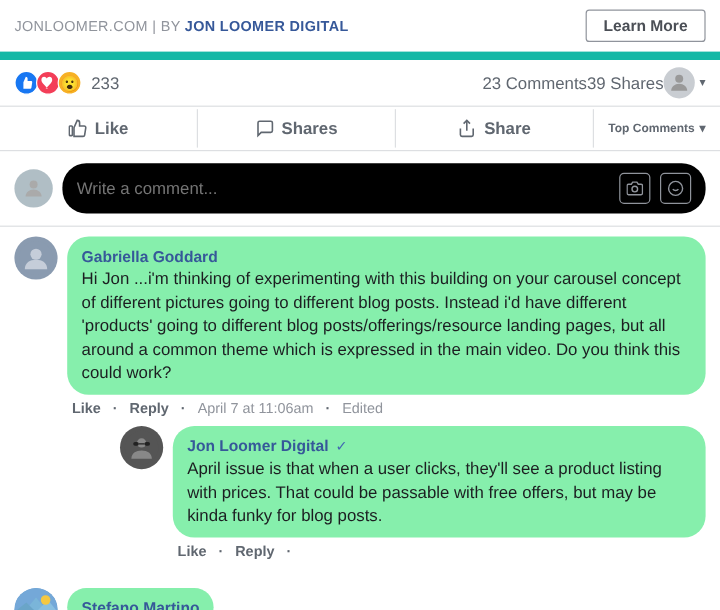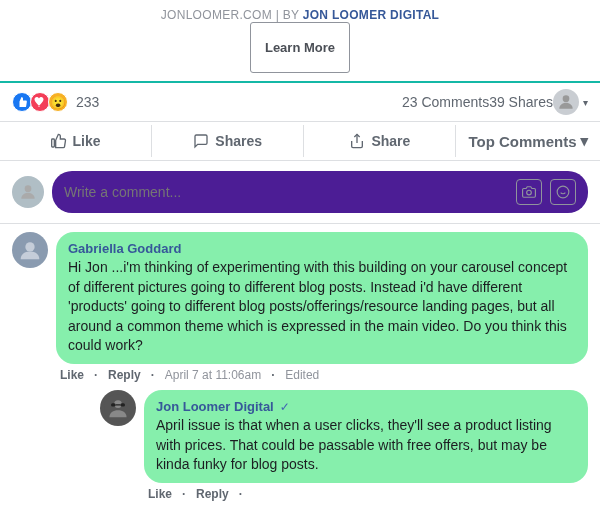--- a/index.html
+++ b/index.html
@@ -10,41 +10,40 @@
       font-size: 14px;
       color: #1c1e21;
     }
 
     
     .top-bar {
       display: flex;
       align-items: center;
       justify-content: space-between;
       padding: 8px 12px;
-      border-bottom: 2px solid #14b8a6;
+      border-bottom: 7px solid #14b8a6;
       background: #fff;
-      flex-direction: column;
     }
     .top-bar-left {
       font-size: 12px;
       color: #90949c;
       letter-spacing: 0.3px;
     }
     .top-bar-left strong {
       color: #365899;
       font-weight: 700;
       font-size: 12px;
     }
     .learn-more-btn {
       border: 1px solid #90949c;
       background: #fff;
       color: #4b4f56;
       font-size: 13px;
       font-weight: 600;
-      padding: 17px 14px;
+      padding: 5px 14px;
       border-radius: 3px;
       cursor: pointer;
     }
 
     
     .reactions-bar {
       display: flex;
       align-items: center;
       justify-content: space-between;
       padding: 6px 12px;
@@ -123,21 +122,21 @@
     }
     .action-btn:last-child {
       border-right: none;
     }
     .top-comments-btn {
       display: flex;
       align-items: center;
       gap: 4px;
       padding: 8px 12px;
       color: #606770;
-      font-size: 15px;
+      font-size: 10px;
       font-weight: 600;
       cursor: pointer;
       white-space: nowrap;
     }
 
     
     .comment-input-area {
       display: flex;
       align-items: center;
       padding: 10px 12px;
@@ -149,21 +148,21 @@
       height: 32px;
       border-radius: 50%;
       background: #c9cdd2;
       flex-shrink: 0;
       overflow: hidden;
     }
     .comment-input-wrapper {
       flex: 1;
       display: flex;
       align-items: center;
-      background: #4c1d95;
+      background: #000000;
       border-radius: 20px;
       padding: 8px 12px;
       gap: 8px;
     }
     .comment-input {
       flex: 1;
       border: none;
       background: transparent;
       outline: none;
       font-size: 14px;

